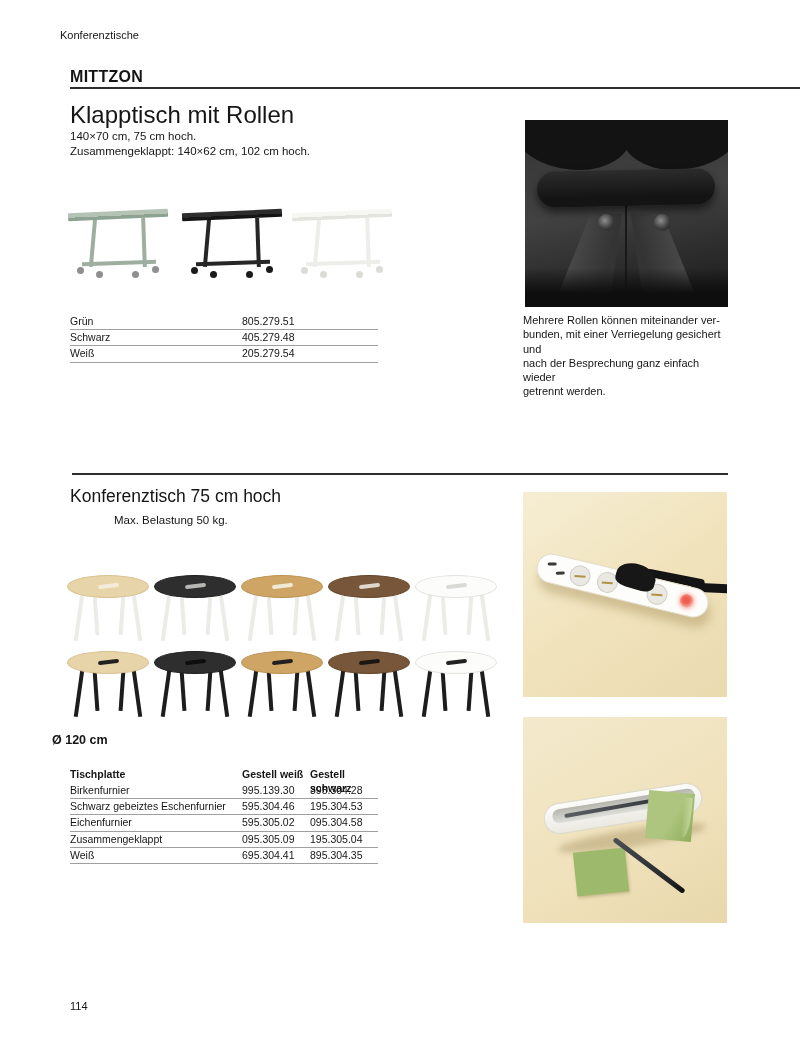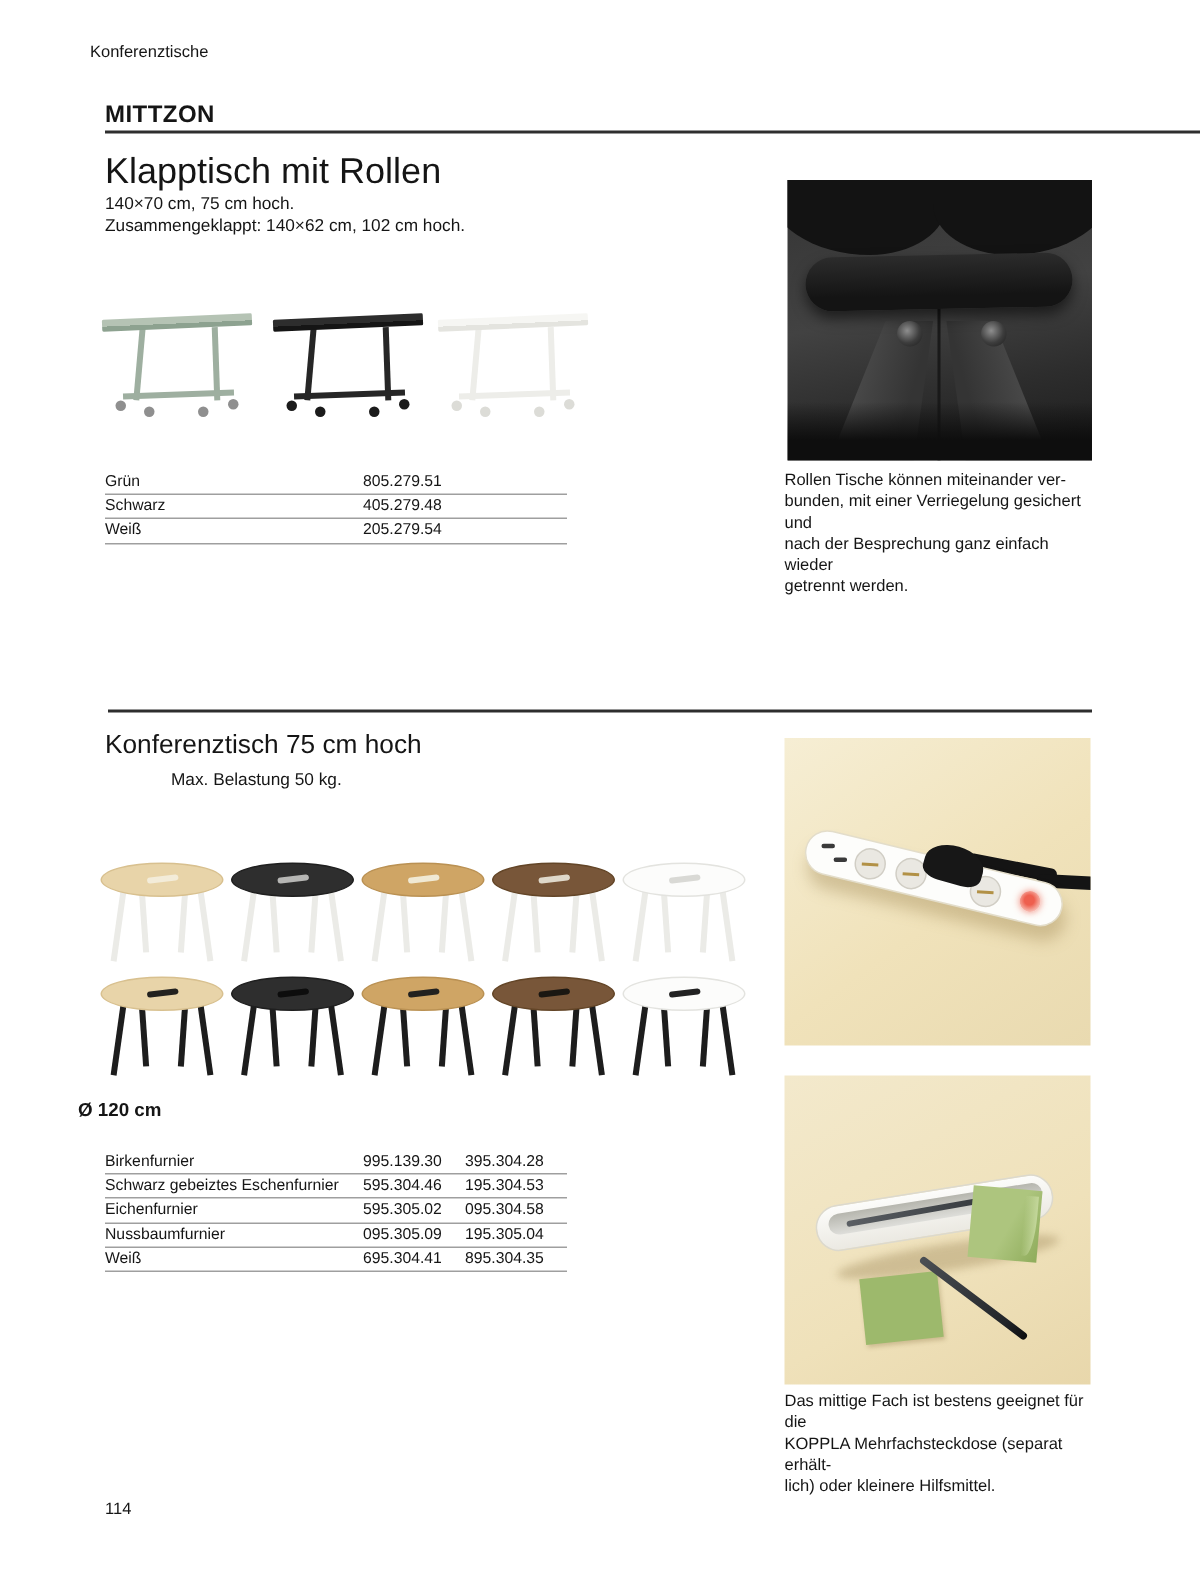--- a/index.html
+++ b/index.html
@@ -182,21 +182,21 @@
     <div class="lk-top-r"></div>
     <div class="lk-seam"></div>
     <div class="lk-leg-l"></div>
     <div class="lk-leg-r"></div>
     <div class="lk-bar"></div>
     <div class="lk-screw lks1"></div>
     <div class="lk-screw lks2"></div>
     <div class="lk-bottom"></div>
   </div>
   <div class="abs caption cap1">
-    <div>Rollen Tische können miteinander ver-</div>
+    <div>Mehrere Rollen können miteinander ver-</div>
     <div>bunden, mit einer Verriegelung gesichert und</div>
     <div>nach der Besprechung ganz einfach wieder</div>
     <div>getrennt werden.</div>
   </div>
 
   <div class="abs divider2"></div>
   <div class="abs h2a">Konferenztisch 75 cm hoch</div>
   <div class="abs sub2">Max. Belastung 50 kg.</div>
 
   <div class="rt" style="left: 64px; top: 572px; --leg: #ebebe7; --top: #e8d4a9; --edge: #d8c08f; --slot: #f3ecd9;">
@@ -276,37 +276,42 @@
     <div class="rt-leg rt-leg-bl"></div>
       <div class="rt-leg rt-leg-br"></div>
     <div class="rt-leg rt-leg-fl"></div>
       <div class="rt-leg rt-leg-fr"></div>
     <div class="rt-top"></div>
       <div class="rt-slot"></div>
   </div>
 
   <div class="abs diam">Ø 120 cm</div>
   <div class="abs ptable t2">
+    <div class="phead">
+      <span class="cA">Tischplatte</span>
+      <span class="cB">Gestell weiß</span>
+      <span class="cC">Gestell schwarz</span>
+    </div>
     <div class="prow">
       <span class="cA">Birkenfurnier</span>
       <span class="cB">995.139.30</span>
       <span class="cC">395.304.28</span>
     </div>
     <div class="prow">
       <span class="cA">Schwarz gebeiztes Eschenfurnier</span>
       <span class="cB">595.304.46</span>
       <span class="cC">195.304.53</span>
     </div>
     <div class="prow">
       <span class="cA">Eichenfurnier</span>
       <span class="cB">595.305.02</span>
       <span class="cC">095.304.58</span>
     </div>
     <div class="prow">
-      <span class="cA">Nussbaumfurnier</span>
+      <span class="cA">Zusammengeklappt</span>
       <span class="cB">095.305.09</span>
       <span class="cC">195.305.04</span>
     </div>
     <div class="prow">
       <span class="cA">Weiß</span>
       <span class="cB">695.304.41</span>
       <span class="cC">895.304.35</span>
     </div>
   </div>
 
@@ -327,21 +332,16 @@
   <div class="photo photo-tray">
     <div class="tr-shadow"></div>
     <div class="tr-body">
       <div class="tr-recess"></div>
       <div class="tr-pen"></div>
     </div>
     <div class="tr-notes"></div>
     <div class="tr-note2"></div>
     <div class="tr-pen2"></div>
   </div>
-  <div class="abs caption cap2">
-    <div>Das mittige Fach ist bestens geeignet für die</div>
-    <div>KOPPLA Mehrfachsteckdose (separat erhält-</div>
-    <div>lich) oder kleinere Hilfsmittel.</div>
-  </div>
 
   <div class="abs pagenum">114</div>
 
 </div>
 
 </body></html>

